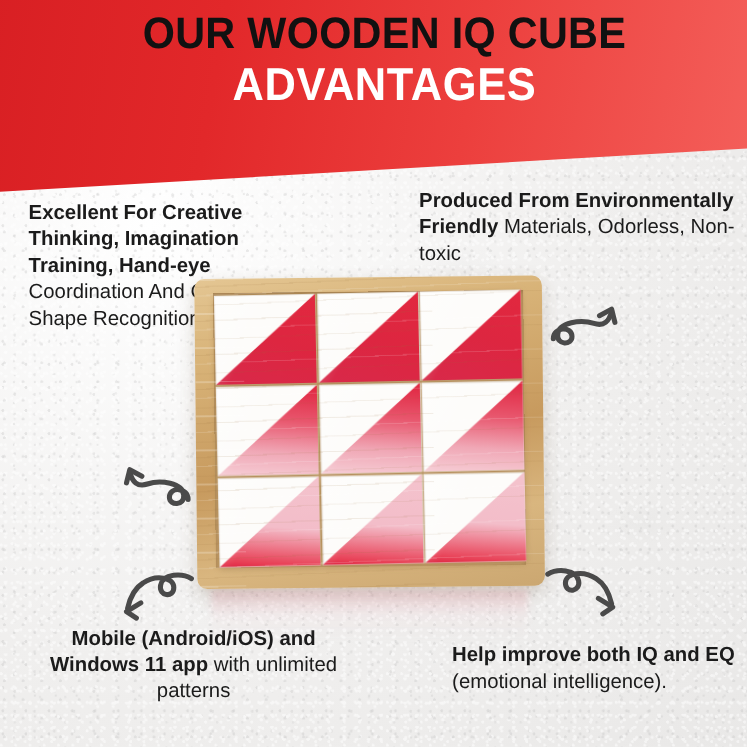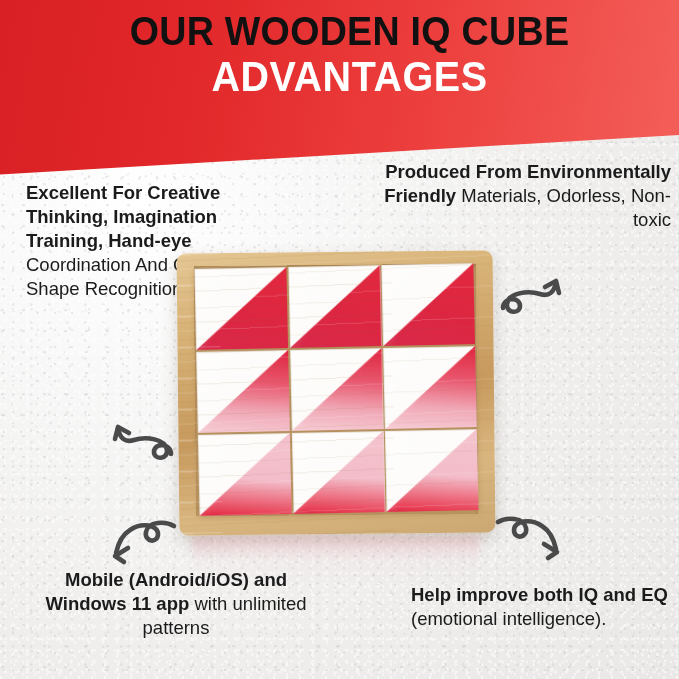--- a/index.html
+++ b/index.html
@@ -108,23 +108,23 @@
   .txt .r { font-weight: 400; }
 
   #text-creative {
     left: 26px;
     top: 181px;
     width: 268px;
     text-align: left;
   }
   #text-eco {
     right: 8px;
-    top: 160px;
+    top: 170px;
     width: 290px;
-    text-align: right;
+    text-align: left;
   }
   #text-app {
     left: 26px;
     top: 568px;
     width: 300px;
     text-align: center;
   }
   #text-iq {
     right: 8px;
     top: 583px;

